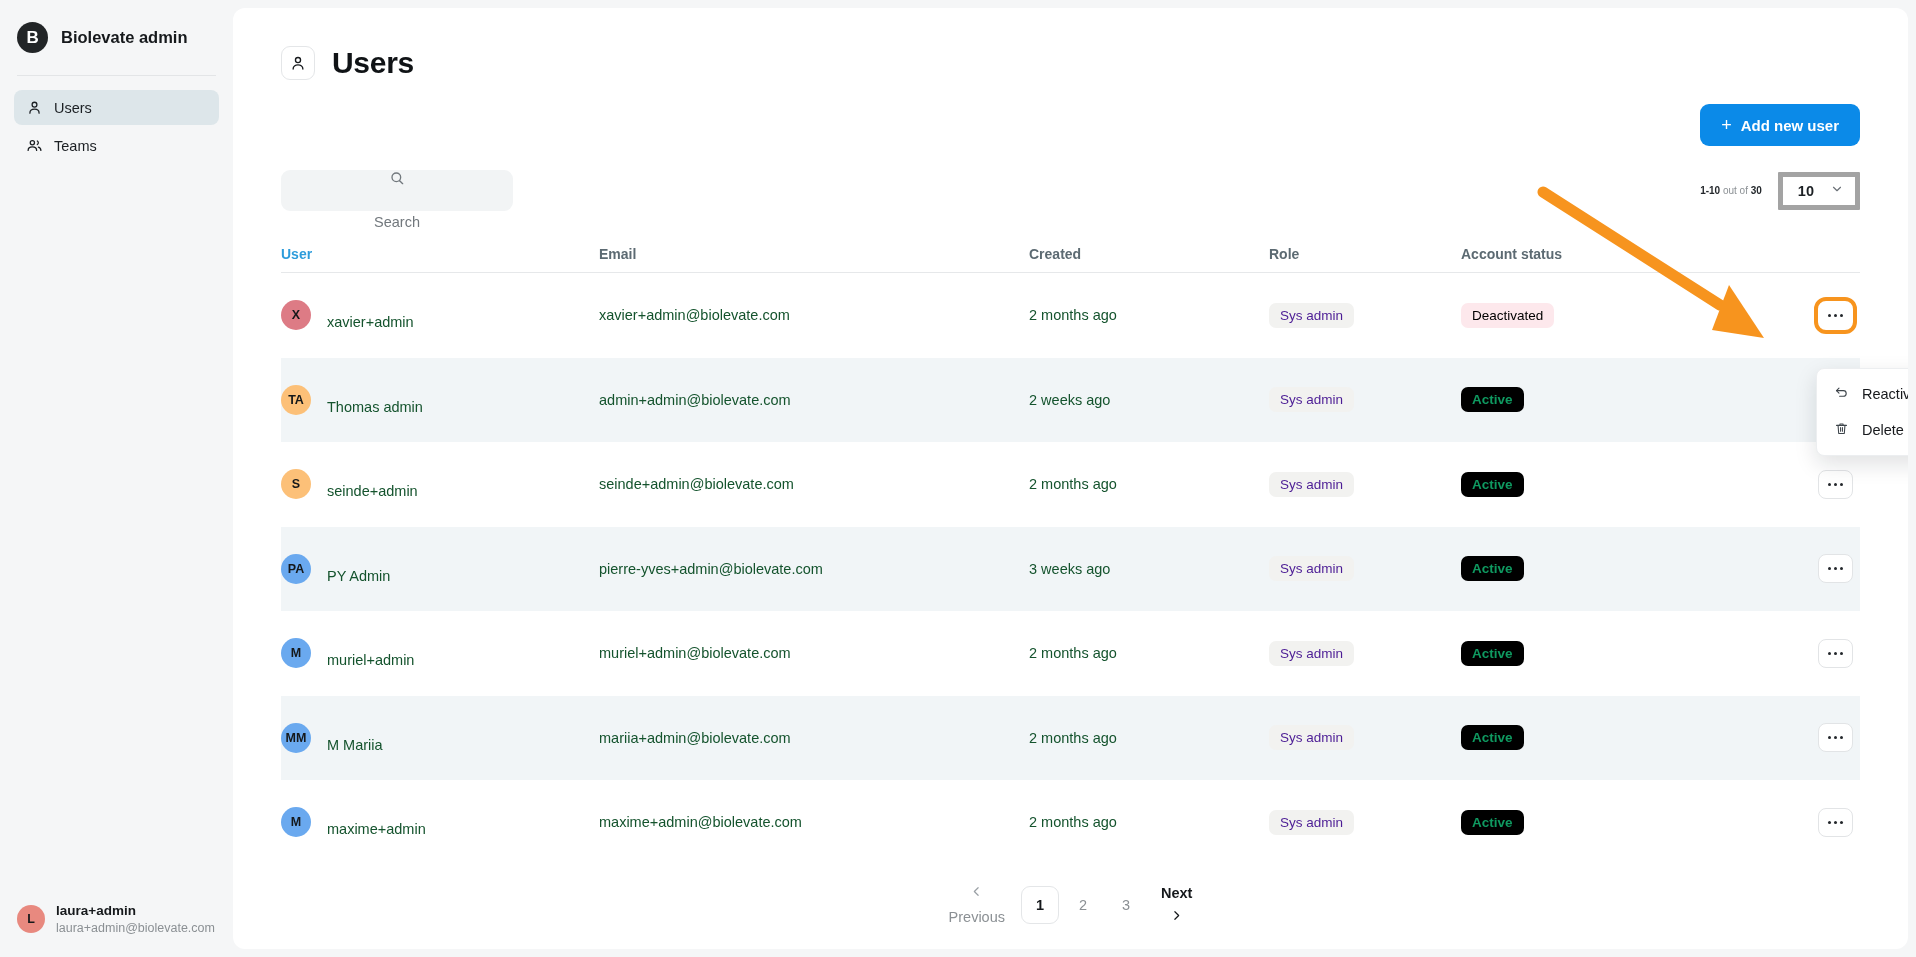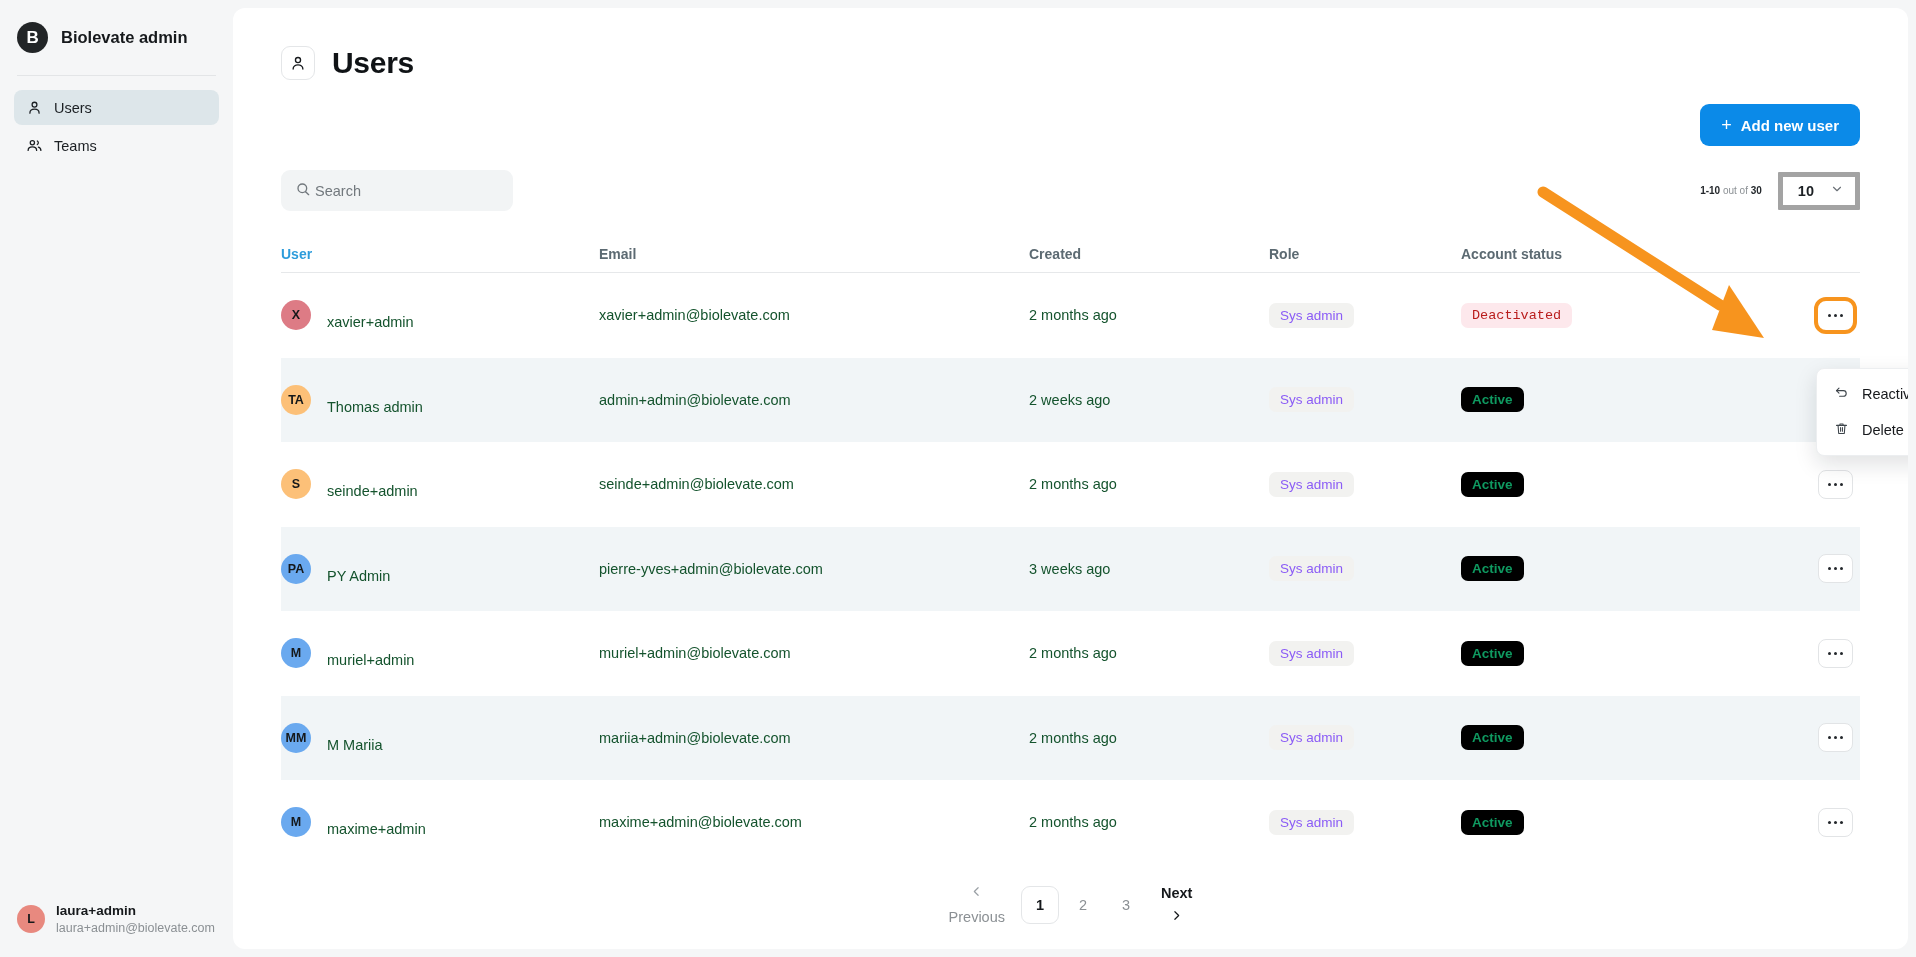--- a/index.html
+++ b/index.html
@@ -77,21 +77,21 @@
     font-family: "Liberation Sans", sans-serif;
   }
   .plus { font-size: 18px; font-weight: 400; line-height: 1; }
 
   .toolbar-row {
     display: flex; align-items: center; justify-content: space-between;
     padding: 24px 48px 0 48px;
   }
   .search-box {
     width: 232px; height: 41px; border-radius: 9px; background: #f2f4f5;
-    display: flex; align-items: center; gap: 4px; padding: 0 14px;
+    display: flex; align-items: center; gap: 24px; padding: 0 14px; flex-direction: column;
   }
   .search-ph { font-size: 14.5px; color: #72787d; }
   .pager-meta { display: flex; align-items: center; gap: 16px; }
   .count-txt { font-size: 10px; color: #8b9094; }
   .count-txt b { color: #24282c; font-weight: 600; }
   .rows-select {
     display: flex; align-items: center; gap: 16px;
     height: 38px; padding: 0 11px 0 15px;
     border: 5px solid #a3a3a3; border-radius: 1px; cursor: pointer;
   }
@@ -116,25 +116,25 @@
   .c-status { width: 196px; }
   .c-act    { flex: 1 1 auto; display: flex; justify-content: flex-end; padding-right: 7px; }
 
   .avatar {
     width: 30px; height: 30px; border-radius: 50%; flex: 0 0 30px;
     display: flex; align-items: center; justify-content: center;
     font-size: 12.5px; font-weight: 600; color: #15181a;
   }
   .badge-role {
     display: inline-block; padding: 5px 11px; border-radius: 7px;
-    background: #f2f2f0; color: #8b5cf6; font-size: 13.5px;
+    background: #f2f2f0; color: #4c1d95; font-size: 13.5px;
   }
   .badge-status { display: inline-block; padding: 5px 11px; border-radius: 7px; font-size: 13.5px; }
   .st-active { background: #000000; color: #0f9960; font-weight: bold; }
-  .st-deactivated { background: #fde8ec; color: #b91c1c; font-family: Liberation Mono, monospace; }
+  .st-deactivated { background: #fde8ec; color: #000000; }
 
   .kebab {
     width: 35px; height: 29px; border: 1px solid #e2e4e6; border-radius: 8px;
     background: #fff; display: flex; align-items: center; justify-content: center;
     gap: 3px; cursor: pointer;
   }
   .kebab i { width: 3px; height: 3px; border-radius: 50%; background: #23272b; display: block; }
   .kebab.highlight { outline: 4px solid #f7941e; outline-offset: 0px; border-color: #fff; }
 
   

